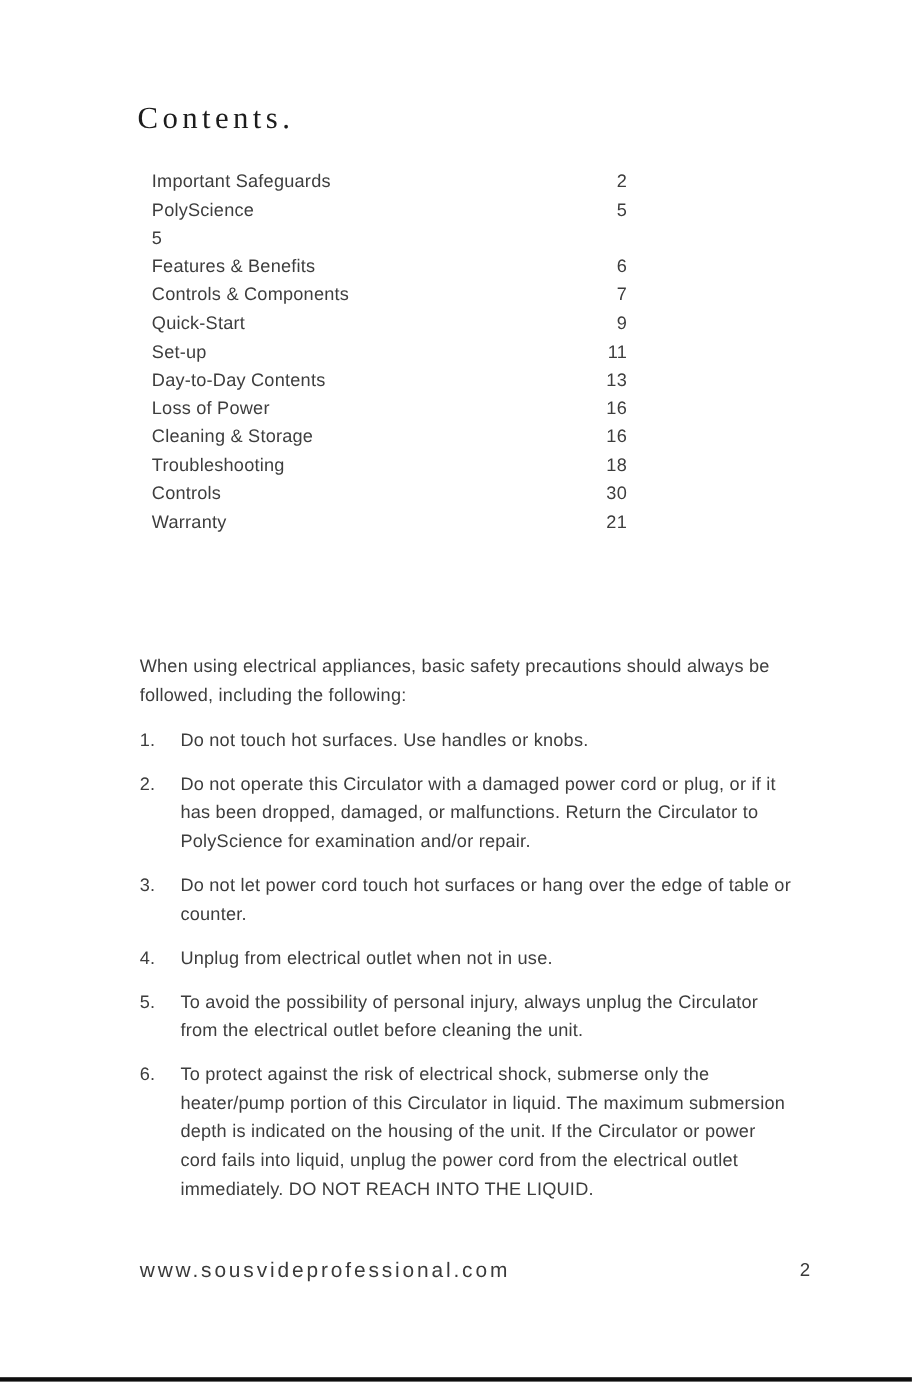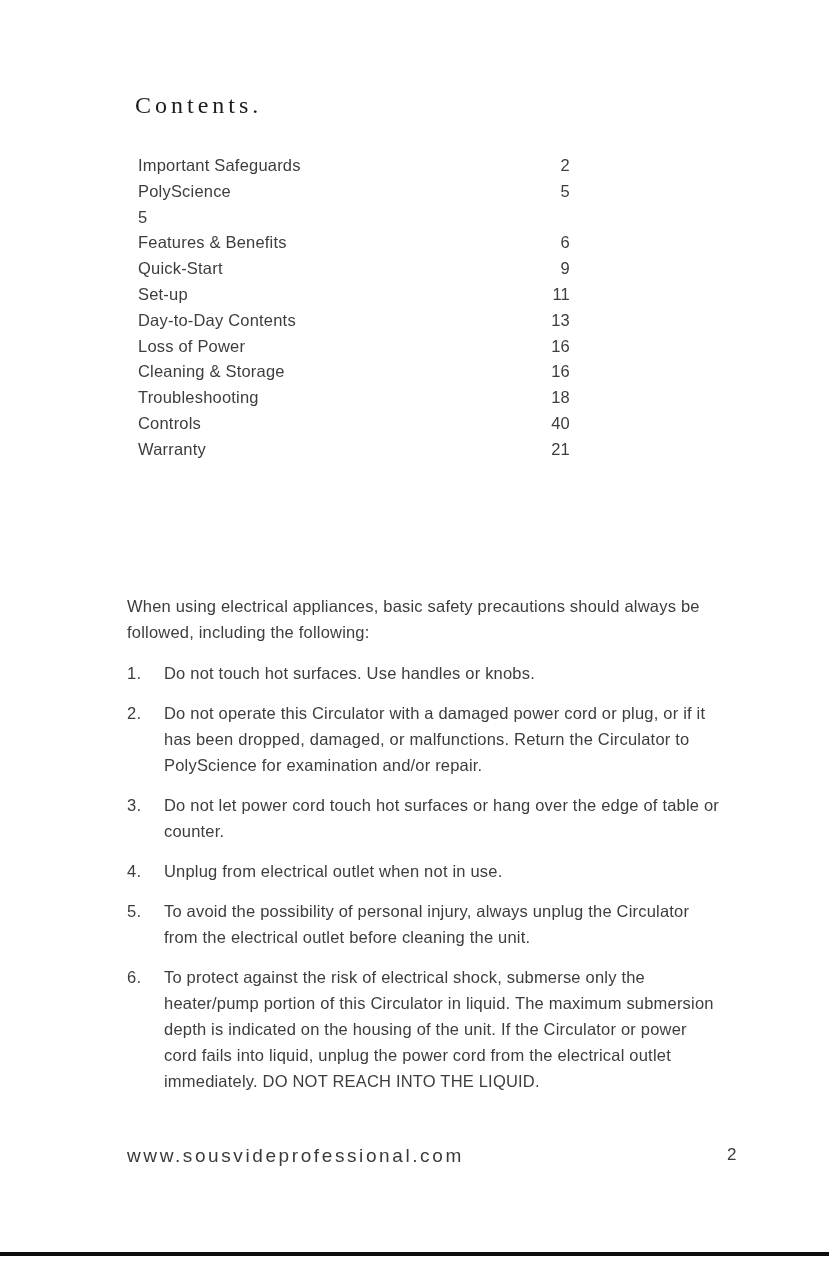--- a/index.html
+++ b/index.html
@@ -11,24 +11,23 @@
     overflow: hidden;
     font-family: "Liberation Sans", sans-serif;
     color: #3d3d3d;
   }
   .heading {
     position: absolute;
     left: 125px;
     top: 92px;
     font-family: "Liberation Serif", serif;
     font-weight: 400;
-    font-size: 24px;
+    font-size: 28px;
     letter-spacing: 4px;
     color: #1c1c1c;
-    margin-left: 10px;
   }
   .toc {
     position: absolute;
     left: 138px;
     top: 153px;
     width: 432px;
     font-size: 16.5px;
     letter-spacing: 0.2px;
   }
   .toc-row {
@@ -95,20 +94,24 @@
       <span class="toc-page">5</span>
     </div>
     <div class="toc-row">
       <span class="toc-page">5</span>
     </div>
     <div class="toc-row">
       <span class="toc-label">Features &amp; Benefits</span>
       <span class="toc-page">6</span>
     </div>
     <div class="toc-row">
+      <span class="toc-label">Controls &amp; Components</span>
+      <span class="toc-page">7</span>
+    </div>
+    <div class="toc-row">
       <span class="toc-label">Quick-Start</span>
       <span class="toc-page">9</span>
     </div>
     <div class="toc-row">
       <span class="toc-label">Set-up</span>
       <span class="toc-page">11</span>
     </div>
     <div class="toc-row">
       <span class="toc-label">Day-to-Day Contents</span>
       <span class="toc-page">13</span>
@@ -120,21 +123,21 @@
     <div class="toc-row">
       <span class="toc-label">Cleaning &amp; Storage</span>
       <span class="toc-page">16</span>
     </div>
     <div class="toc-row">
       <span class="toc-label">Troubleshooting</span>
       <span class="toc-page">18</span>
     </div>
     <div class="toc-row">
       <span class="toc-label">Controls</span>
-      <span class="toc-page">40</span>
+      <span class="toc-page">30</span>
     </div>
     <div class="toc-row">
       <span class="toc-label">Warranty</span>
       <span class="toc-page">21</span>
     </div>
   </div>
 
   <div class="body-text">
     <p class="sg-intro">When using electrical appliances, basic safety precautions should always be followed, including the following:</p>
 

